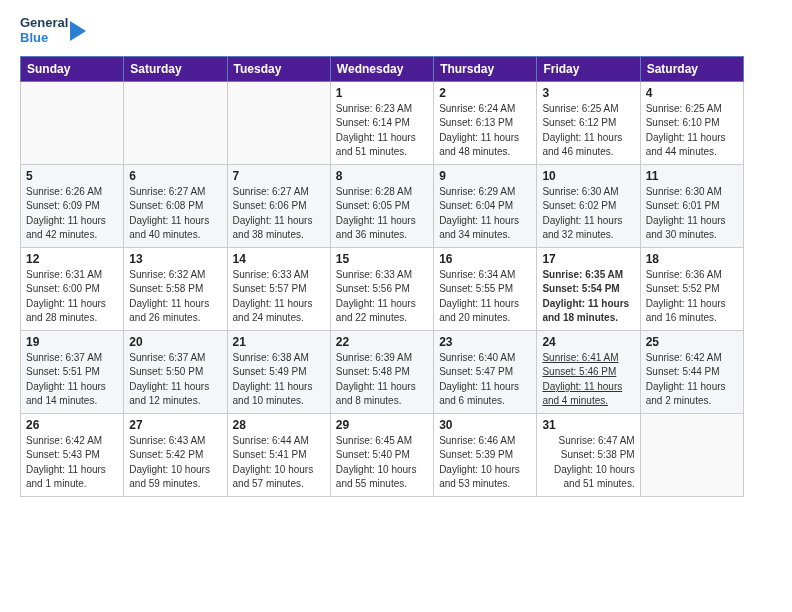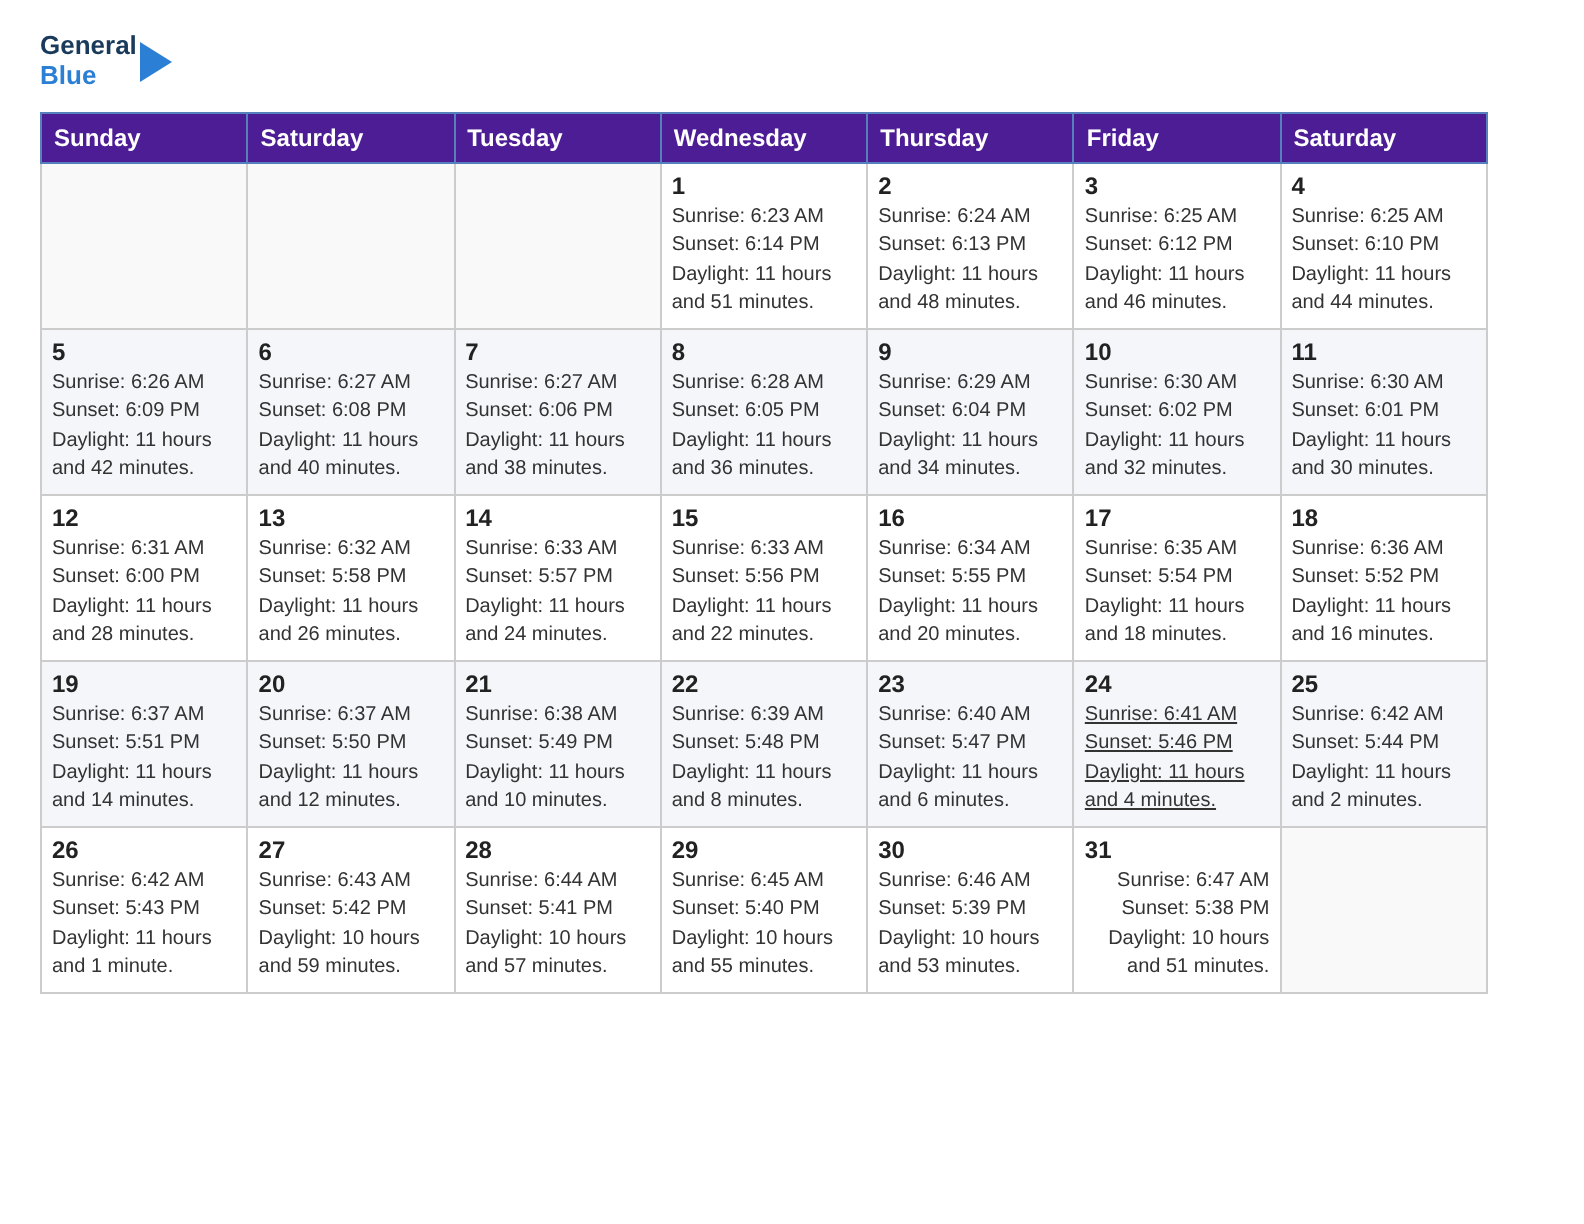--- a/index.html
+++ b/index.html
@@ -234,21 +234,21 @@
           </td>
           <td>
             <span class="day-num">16</span>
             <div class="day-info" style="white-space: pre-line;">Sunrise: 6:34 AM
 Sunset: 5:55 PM
 Daylight: 11 hours
 and 20 minutes.</div>
           </td>
           <td>
             <span class="day-num">17</span>
-            <div class="day-info" style="white-space: pre-line;">Sunrise: 6:35 AM
+            <div class="day-info" style="white-space: pre-line; font-weight: bold;">Sunrise: 6:35 AM
 Sunset: 5:54 PM
 Daylight: 11 hours
 and 18 minutes.</div>
           </td>
           <td>
             <span class="day-num">18</span>
             <div class="day-info" style="white-space: pre-line;">Sunrise: 6:36 AM
 Sunset: 5:52 PM
 Daylight: 11 hours
 and 16 minutes.</div>

